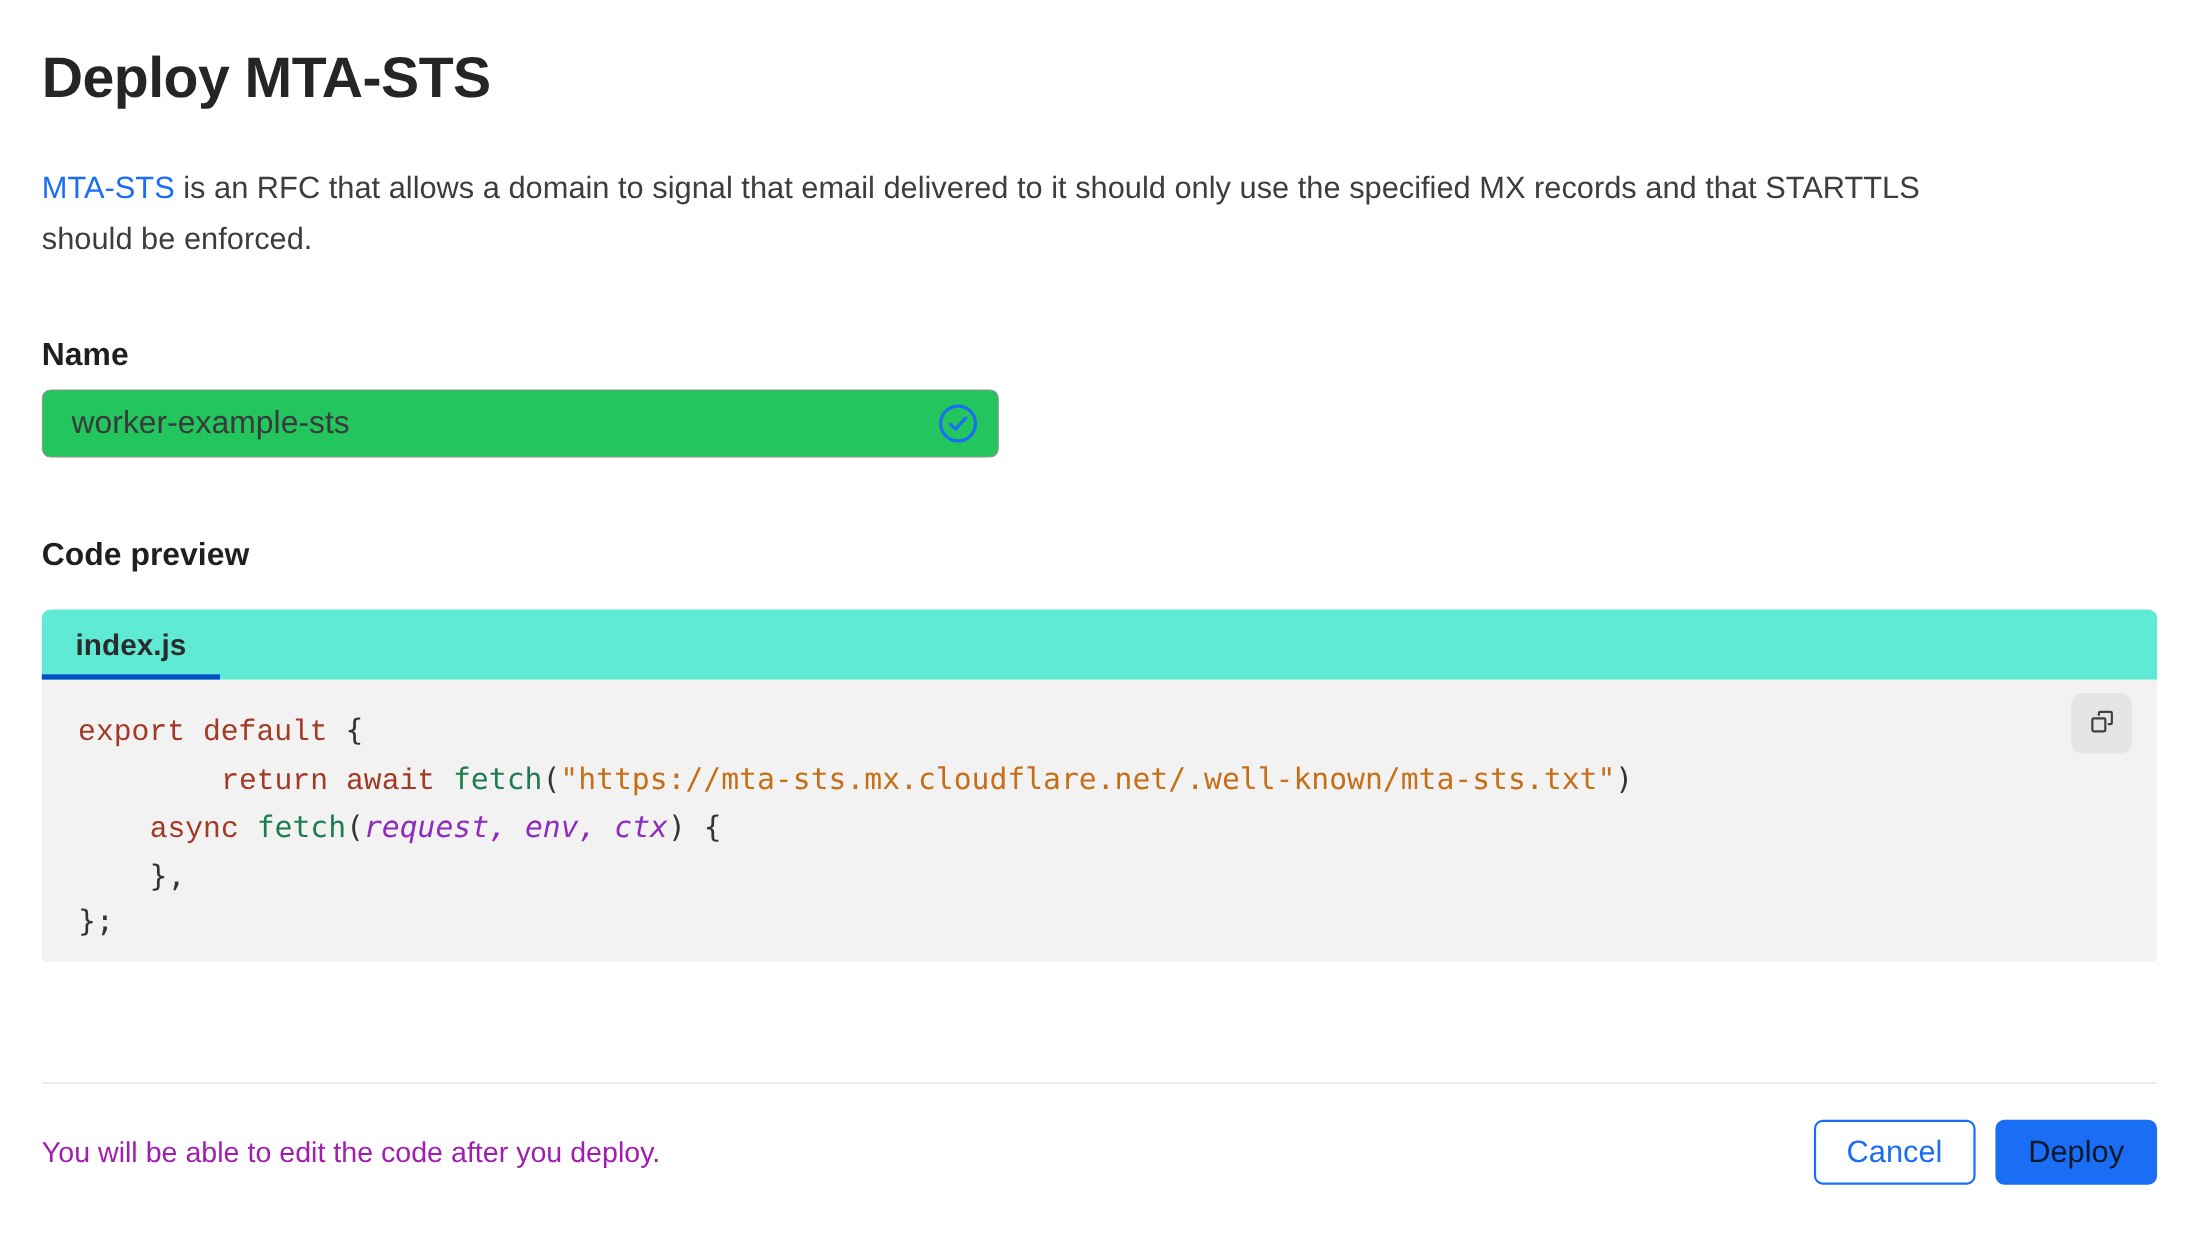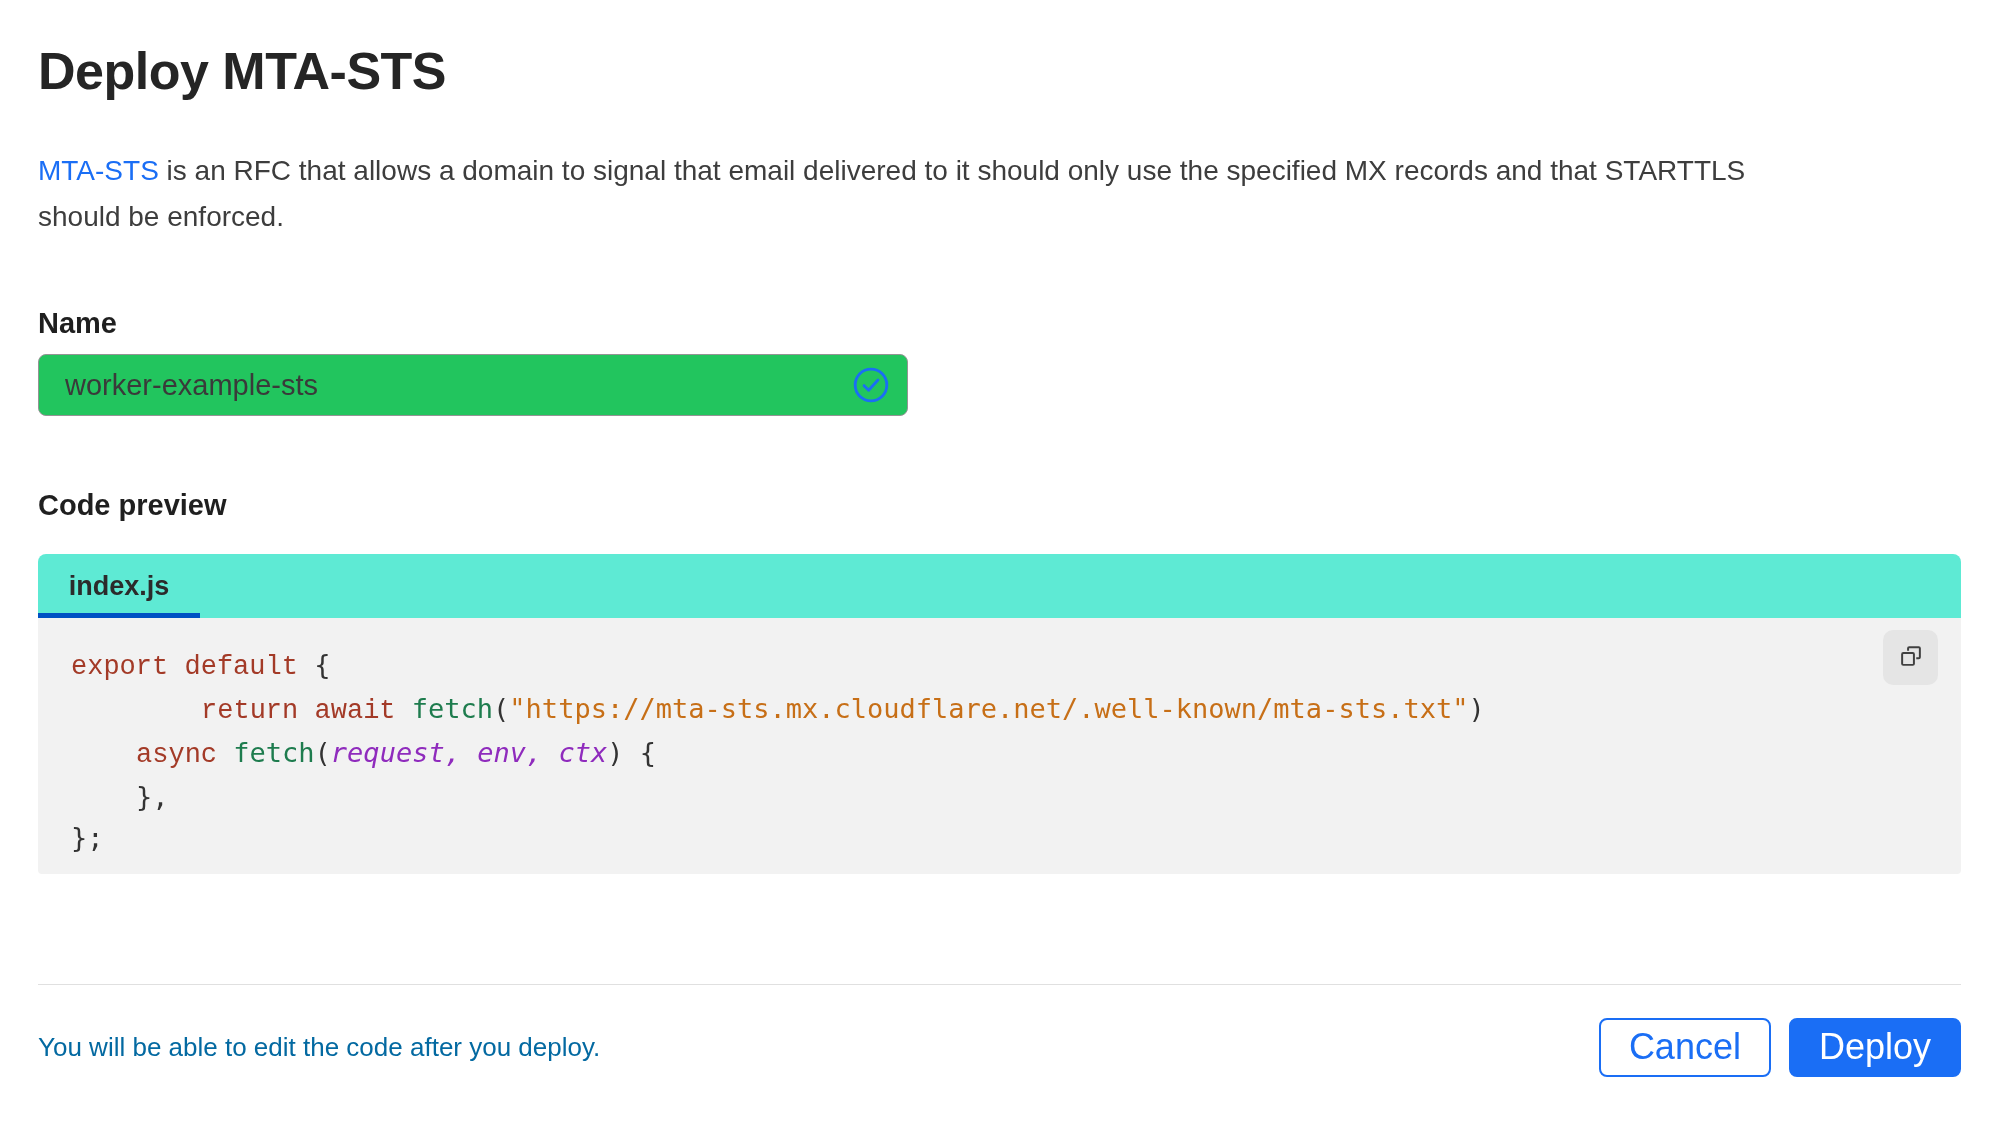--- a/index.html
+++ b/index.html
@@ -80,33 +80,33 @@
     display:flex;align-items:center;justify-content:center;
   }
 
   .divider{
     margin-top:110px;height:1px;background:#e0e0e0;border:none;width:1923px;
   }
   .footer{
     margin-top:32px;display:flex;align-items:center;justify-content:space-between;
     width:1923px;height:60px;
   }
-  .footer-note{font-size:26px;color:#0369a1;}
+  .footer-note{font-size:26px;color:#a21caf;}
   .footer-actions{display:flex;align-items:center;gap:18px;}
   .btn{
-    height:59px;border-radius:8px;font-size:36px;cursor:pointer;
+    height:59px;border-radius:8px;font-size:28px;cursor:pointer;
     font-family:"Liberation Sans","DejaVu Sans",sans-serif;
     display:flex;align-items:center;justify-content:center;
   }
   .btn-secondary{
     background:#ffffff;border:2px solid var(--accent);color:var(--accent);
     min-width:141px;padding:0 28px;
   }
   .btn-primary{
-    background:var(--accent);border:2px solid var(--accent);color:#ffffff;
+    background:var(--accent);border:2px solid var(--accent);color:#0f172a;
     min-width:143px;padding:0 28px;
   }
 </style>
 </head>
 <body>
 
 <div class="page">
 
   <h1 class="page-title">Deploy MTA-STS</h1>
 

